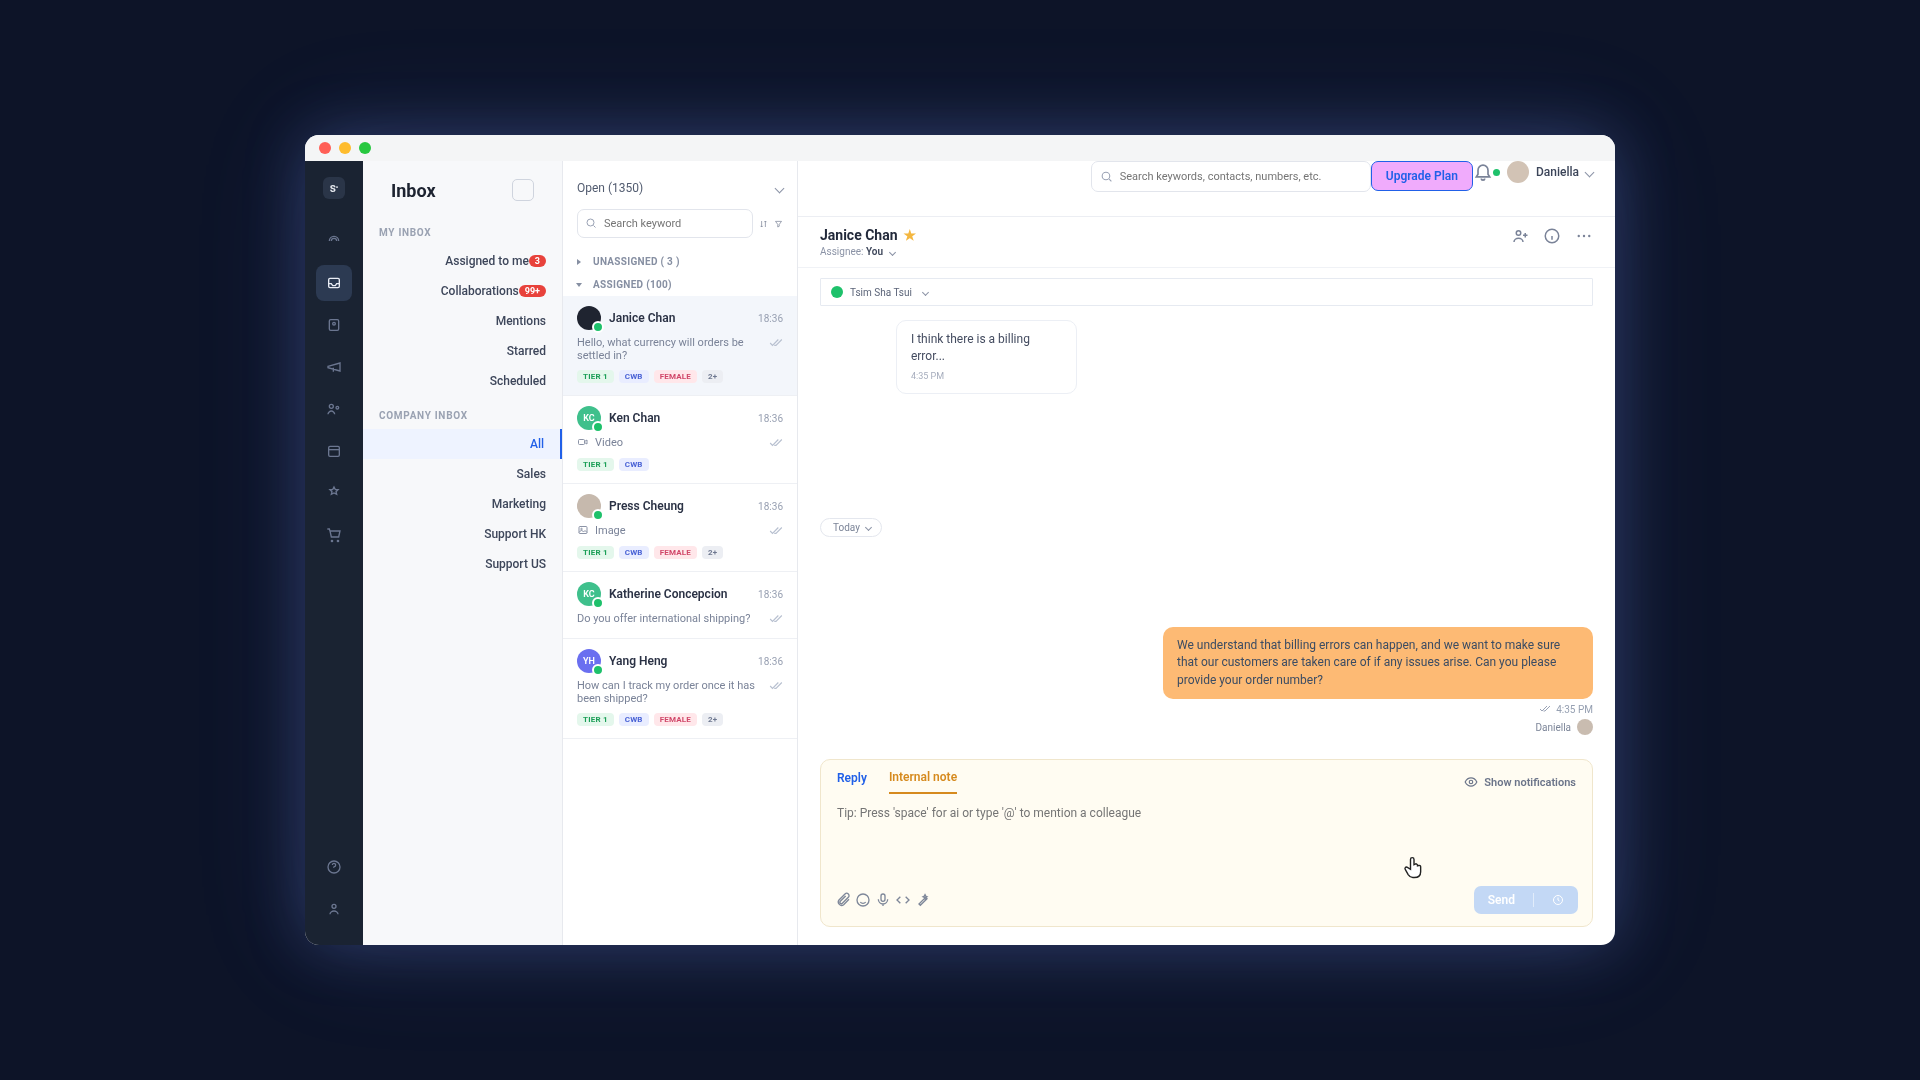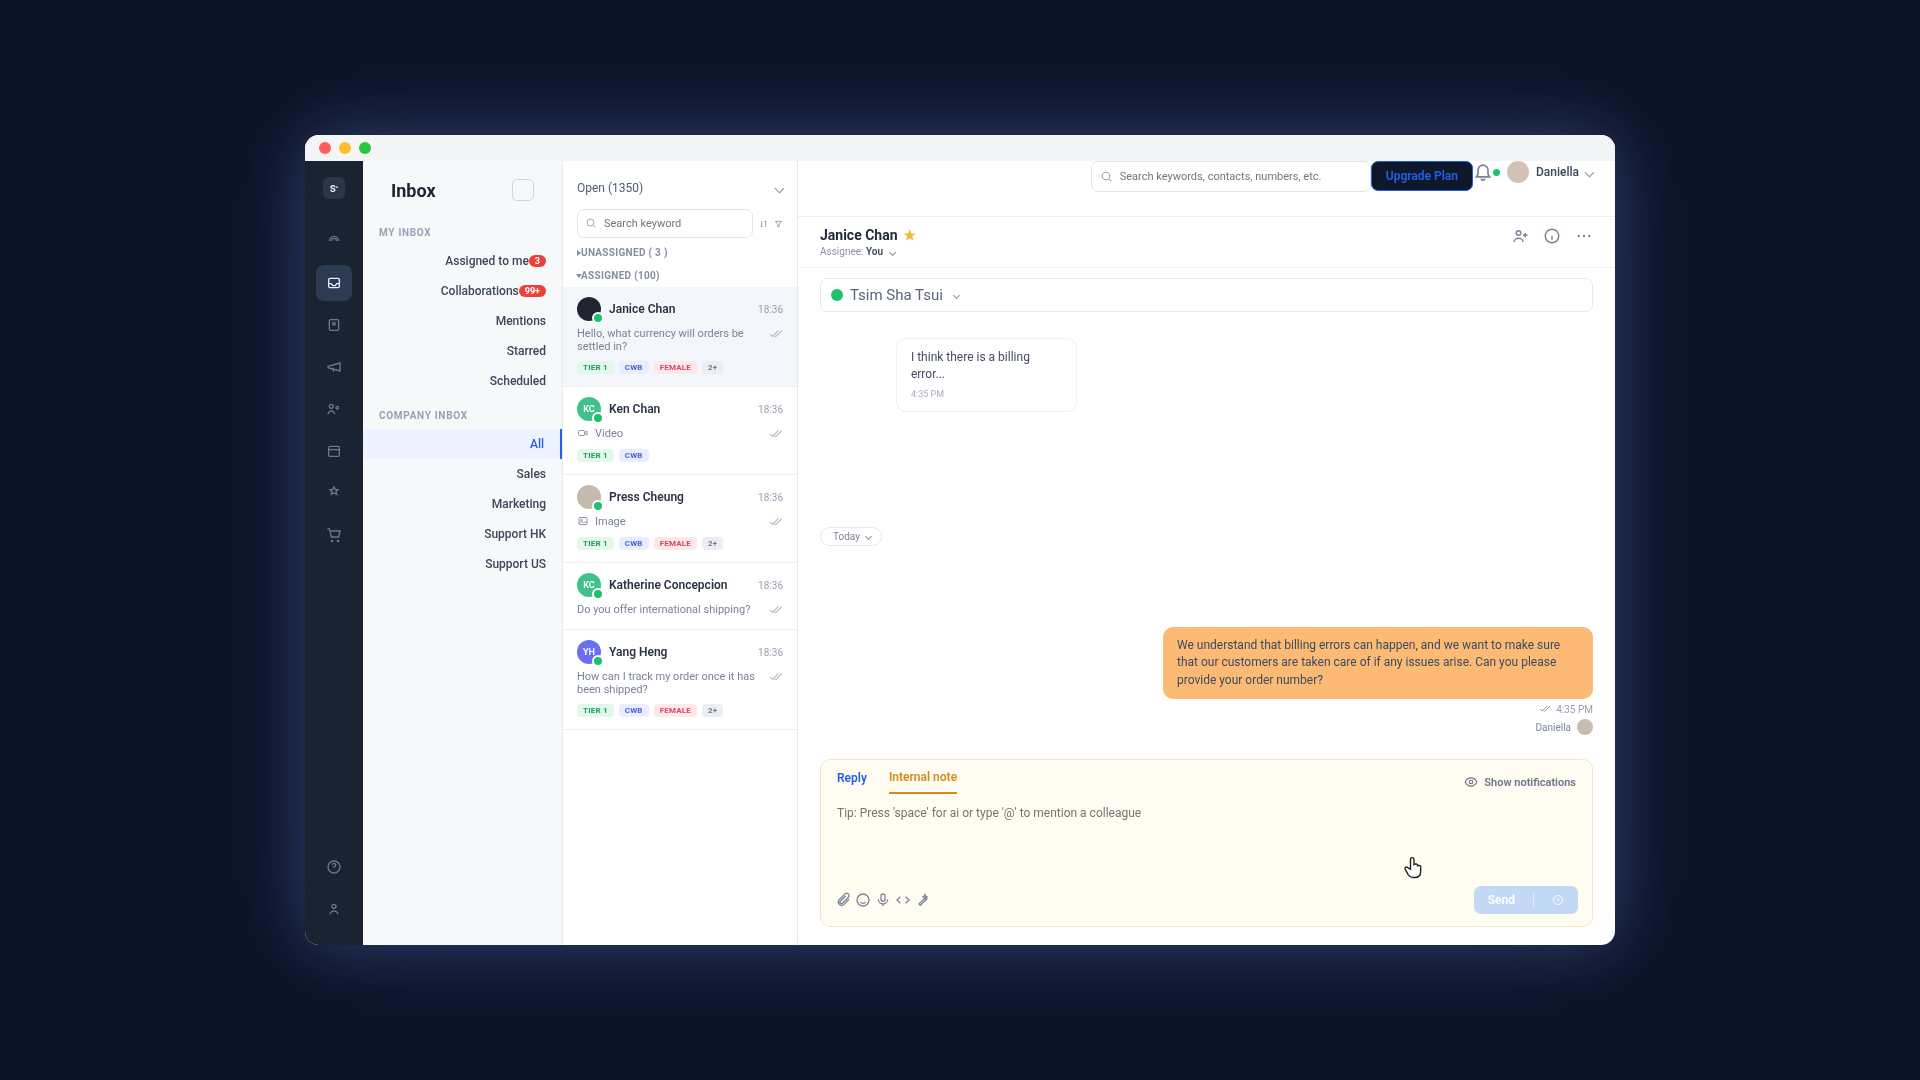--- a/index.html
+++ b/index.html
@@ -59,29 +59,29 @@
 .side-item.active{color:#2160e8;background:#eef3ff;border-right:2px solid #2160e8;}
 .badge-red{background:#e8423b;color:#fff;font-size:9px;font-weight:700;border-radius:9px;padding:1px 6px;}
 
 .convlist {
   width:235px;border-right:1px solid #e7e9ee;display:flex;flex-direction:column;
 }
 .cl-top{padding:12px 14px 0;}
 .cl-status{font-size:12px;color:#525c70;display:flex;align-items:center;gap:6px;padding:8px 0;}
 .chev{display:inline-block;width:7px;height:7px;border-right:1.5px solid #8b93a6;border-bottom:1.5px solid #8b93a6;transform:rotate(45deg);margin-left:auto;}
 .cl-search{
-  display:flex;align-items:center;gap:6px;margin:6px 0 3px;
+  display:flex;align-items:center;gap:6px;margin:6px 0 12px;
 }
 .cl-search input{
   flex:1;border:1px solid #e2e5ec;border-radius:7px;padding:7px 8px 7px 26px;font-size:11px;color:#7b8398;
 }
 .cl-search-wrap{position:relative;flex:1;}
 .cl-search-wrap svg{position:absolute;left:8px;top:8px;}
 .cl-icon{width:18px;height:18px;color:#7f8799;}
-.cl-group{font-size:10px;letter-spacing:.3px;color:#868fa2;font-weight:700;padding:6px 14px;display:flex;align-items:center;gap:0;}
+.cl-group{font-size:10px;letter-spacing:.3px;color:#868fa2;font-weight:700;padding:6px 14px;display:flex;align-items:center;gap:12px;}
 .tri{display:inline-block;width:0;height:0;border-left:4px solid #868fa2;border-top:3px solid transparent;border-bottom:3px solid transparent;}
 .tri.down{transform:rotate(90deg);}
 .conv{
   padding:10px 14px 12px;border-bottom:1px solid #eef0f4;cursor:pointer;
 }
 .conv.sel{background:#f3f6fb;}
 .conv-head{display:flex;align-items:center;gap:8px;}
 .avatar{width:24px;height:24px;border-radius:50%;background:#444;position:relative;display:flex;align-items:center;justify-content:center;color:#fff;font-size:9px;font-weight:600;}
 .avatar .sub{position:absolute;right:-3px;bottom:-3px;width:12px;height:12px;border-radius:50%;background:#1ec16b;border:2px solid #fff;}
 .conv-name{font-size:12px;font-weight:600;color:#2b3245;flex:1;}
@@ -102,40 +102,40 @@
   height:56px;border-bottom:1px solid #eceef3;display:flex;align-items:flex-start;padding:0 22px;
 }
 .search{
   flex:0 0 280px;margin-left:auto;position:relative;
 }
 .search input{
   width:100%;border:1px solid #e2e5ec;border-radius:7px;padding:8px 10px 8px 28px;font-size:11px;color:#8b93a6;
 }
 .search svg{position:absolute;left:9px;top:9px;}
 .btn-upgrade{
-  border:1.5px solid #2160e8;color:#2160e8;background:#0f172a;font-size:12px;font-weight:600;
+  border:1.5px solid #2160e8;color:#2160e8;background:#f0abfc;font-size:12px;font-weight:600;
   padding:7px 14px;border-radius:7px;cursor:pointer;
 }
 .top-ic{width:20px;height:20px;color:#7a8398;}
 .user-chip{display:flex;align-items:center;gap:7px;font-size:12px;color:#3c4559;font-weight:500;}
 .user-chip .uavatar{width:22px;height:22px;border-radius:50%;background:#d2c3b5;}
 .user-chip .udot{width:7px;height:7px;border-radius:50%;background:#1ec16b;}
 
 .chead{
   padding:10px 22px;display:flex;align-items:flex-start;gap:10px;border-bottom:1px solid #f0f2f6;
 }
 .chead-left{flex:1;}
 .chead-name{font-size:14px;font-weight:700;color:#232a3b;display:flex;align-items:center;gap:6px;}
 .star{color:#f4b740;}
 .chead-sub{font-size:10px;color:#8b93a6;margin-top:3px;}
 .chead-sub b{color:#3d465a;font-weight:600;}
 .chead-icons{display:flex;gap:14px;color:#7a8398;}
 .loc-bar{
-  margin:10px 22px 12px;padding:7px 10px;border:1px solid #e6eaf1;border-radius:7px;
-  font-size:15px;color:#5b6478;display:flex;align-items:center;gap:7px;
+  margin:10px 22px 0;padding:7px 10px;border:1px solid #e6eaf1;border-radius:1px;
+  font-size:10px;color:#5b6478;display:flex;align-items:center;gap:7px;
 }
 .loc-bar .gdot{width:12px;height:12px;border-radius:50%;background:#1ec16b;}
 
 .msgs{flex:1;padding:14px 22px;display:flex;flex-direction:row;gap:14px;overflow:auto;}
 .daysep{align-self:center;font-size:10px;color:#7c8598;border:1px solid #e4e7ee;border-radius:12px;padding:3px 10px 3px 12px;display:flex;align-items:center;gap:6px;}
 .bubble{max-width:430px;padding:10px 14px;border-radius:10px;font-size:12px;line-height:1.45;}
 .bubble.in{background:#fff;border:1px solid #eceff5;color:#444c60;align-self:flex-start;}
 .bubble.in .ts{font-size:9px;color:#a6adbd;margin-top:4px;}
 .outwrap{align-self:flex-end;display:flex;flex-direction:column;align-items:flex-end;gap:4px;width:520px;}
 .bubble.out{background:#fdba74;color:#3b4c63;width:100%;}

